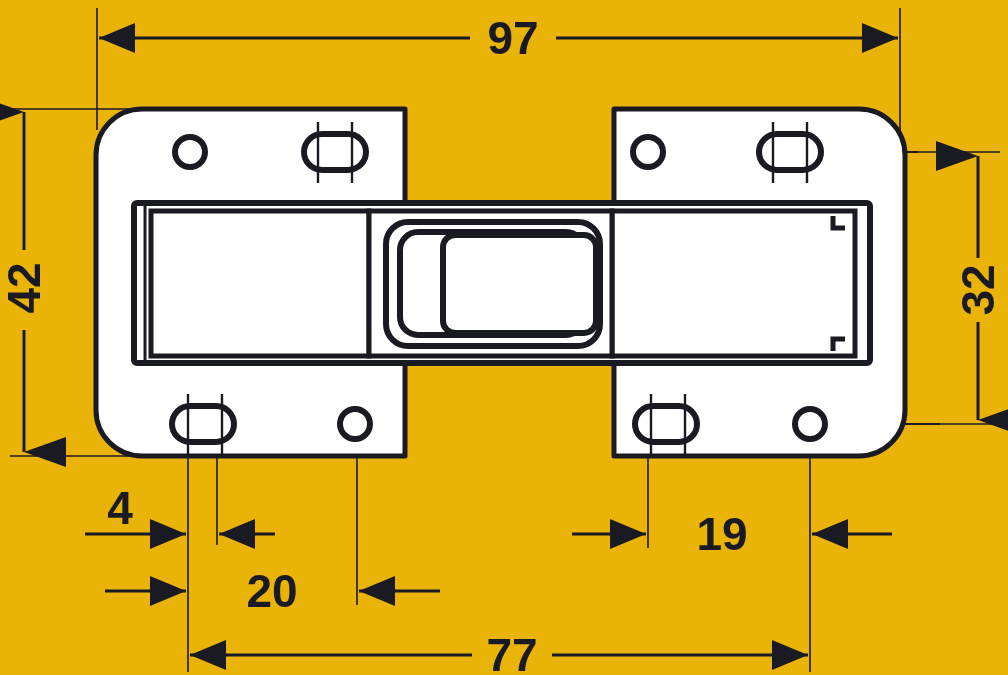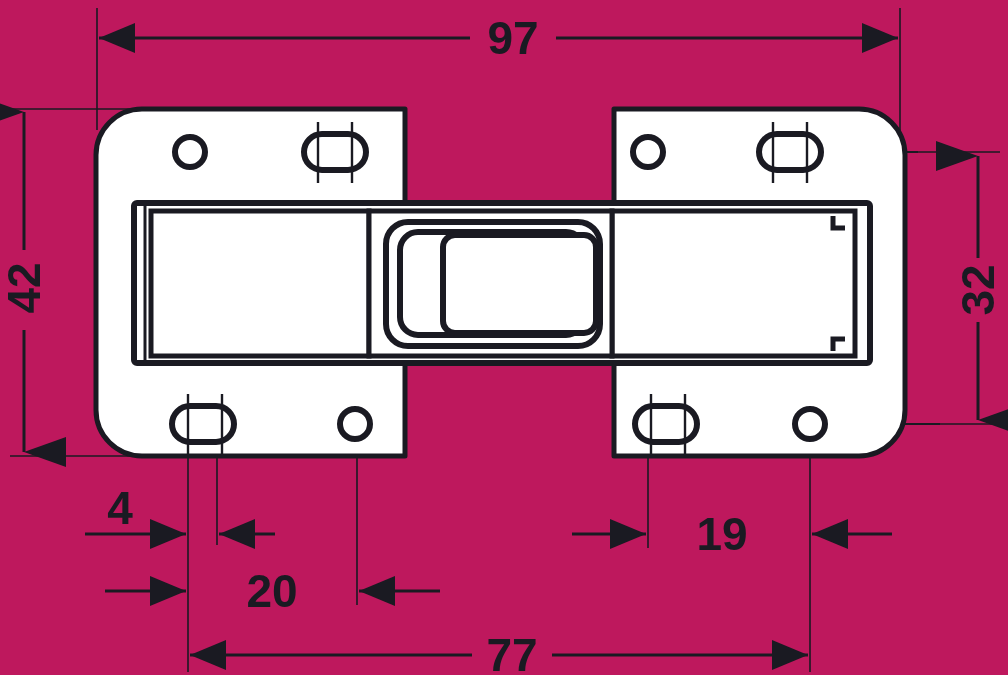--- a/index.html
+++ b/index.html
@@ -7,21 +7,21 @@
     padding: 0;
     background: #ffffff;
   }
   body {
     font-family: "Liberation Sans", sans-serif;
   }
   #drawing-root {
     position: relative;
     width: 1008px;
     height: 675px;
-    background: #be185d;
+    background: #eab308;
     overflow: hidden;
     text-align: right;
   }
   #drawing-svg {
     display: block;
     width: 1008px;
     height: 675px;
   }
   .dim-text {
     font-family: "Liberation Sans", sans-serif;

